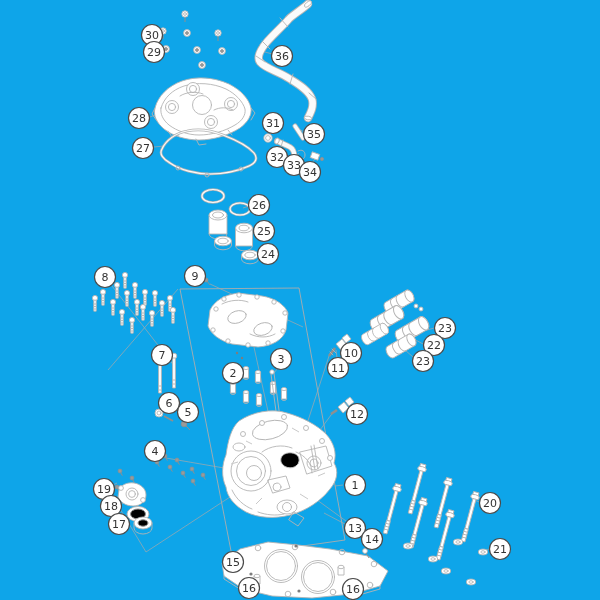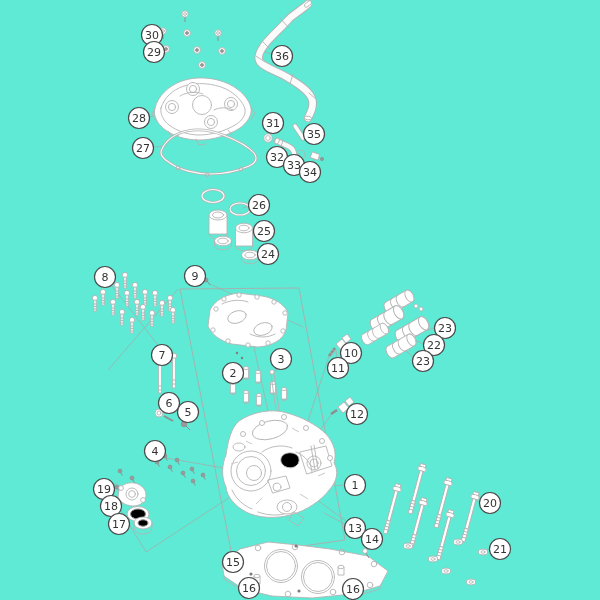--- a/index.html
+++ b/index.html
@@ -1,18 +1,18 @@
 <!DOCTYPE html>
 <html><head>
 <meta charset="utf-8">
 <style>
   html,body{margin:0;padding:0;background:#ffffff;}
   .canvas{
     position:relative;width:600px;height:600px;
-    background:#5eead4;overflow:hidden;
+    background:#0ea5e9;overflow:hidden;
     font-family:"DejaVu Sans", sans-serif;
   }
   svg{position:absolute;left:0;top:0;}
   
   svg .art{fill:none;stroke:#b4b4b4;stroke-width:0.9;stroke-linecap:round;stroke-linejoin:round;}
   svg .artw{fill:#ffffff;stroke:#b4b4b4;stroke-width:0.9;stroke-linejoin:round;}
   svg .soft{stroke:#c9c9c9;}
   svg .dk{stroke:#8f8f8f;}
   svg .dkf{fill:#9a9a9a;stroke:#8f8f8f;stroke-width:0.8;}
   svg .dot{fill:#7d7d7d;stroke:none;}

